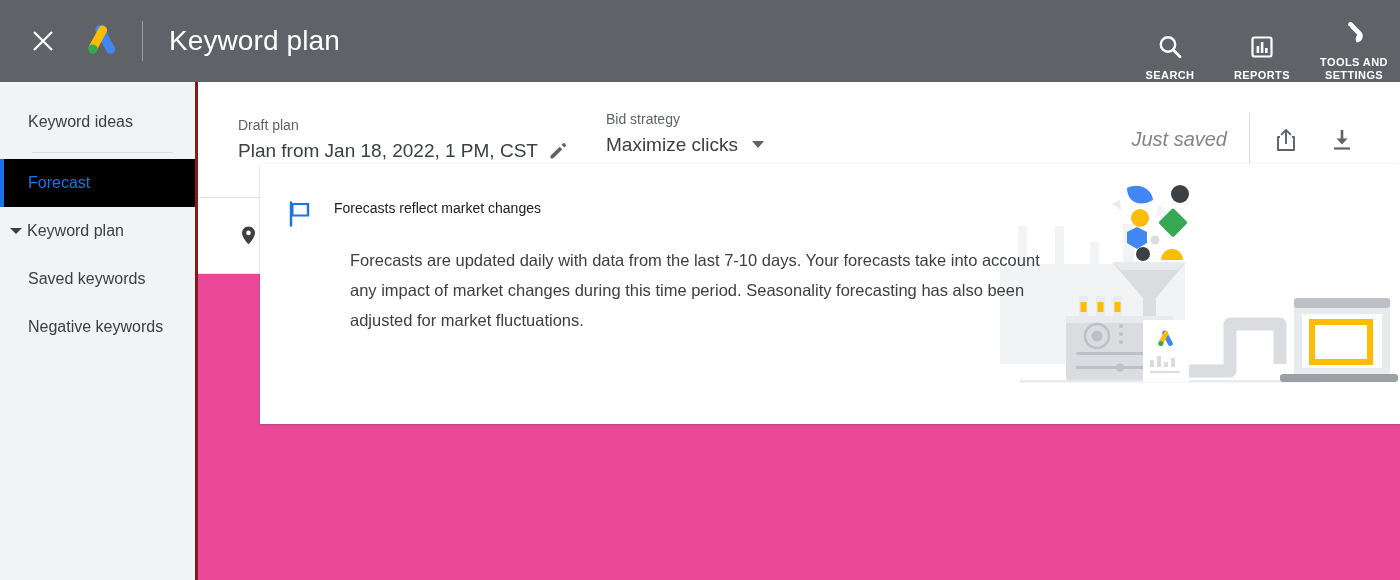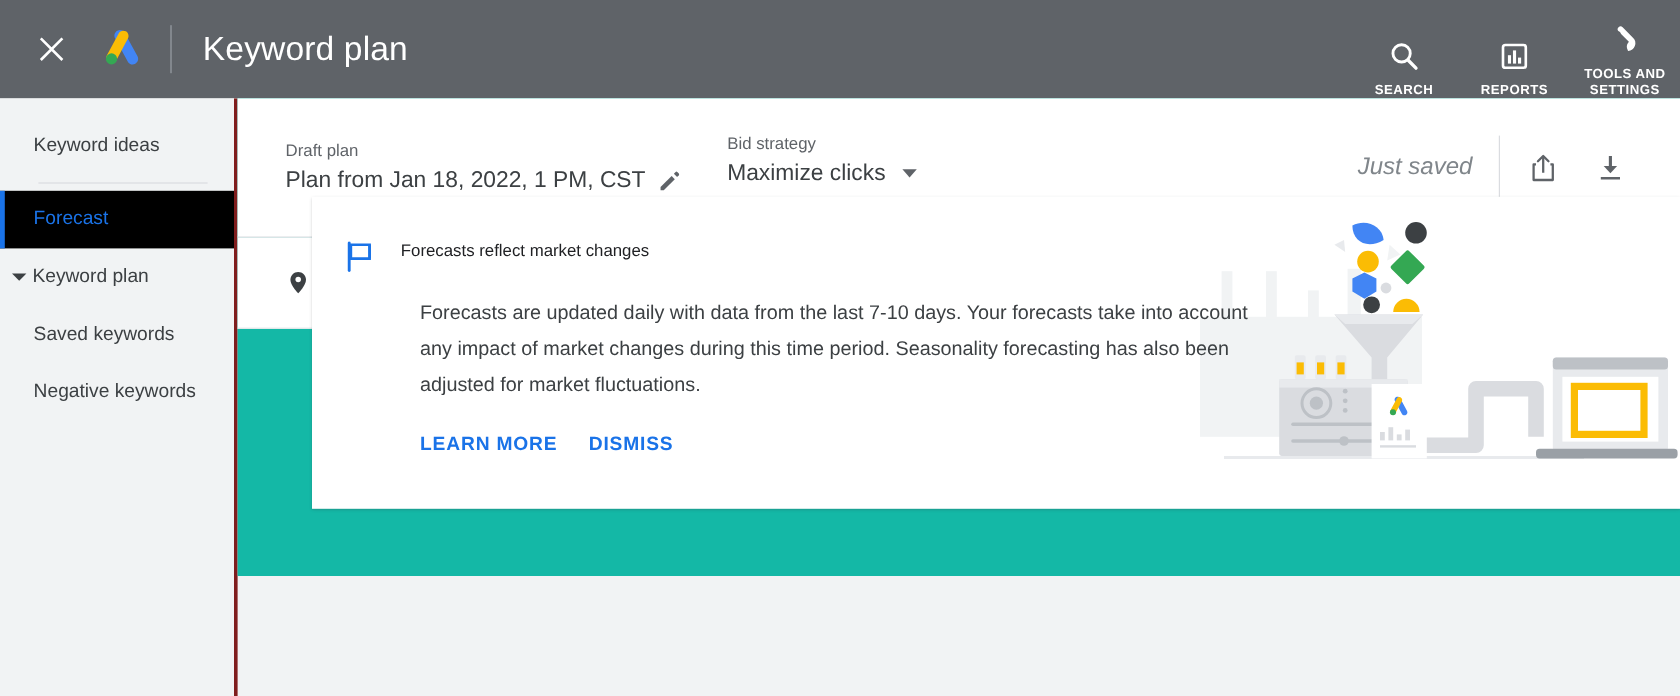--- a/index.html
+++ b/index.html
@@ -133,22 +133,22 @@
     border-top: 6px solid #3c4043;
     margin-right: 5px;
     flex: none;
   }
 
   
   .main {
     position: absolute;
     left: 198px; top: 82px;
     width: 1202px;
-    height: 398px;
-    background: #14b8a6;
+    height: 498px;
+    background: #ec4899;
   }
 
   
   .plan-header {
     position: relative;
     background: #ffffff;
     height: 116px;
     display: flex;
     align-items: center;
     padding: 0 0 0 40px;
@@ -574,22 +574,18 @@
               <path d="M3 1.5 L3 24.5" stroke="#1a73e8" stroke-width="2.4" fill="none" stroke-linecap="round"></path>
               <path d="M4.4 3 L20 3 L20 14.5 L4.4 14.5 Z" stroke="#1a73e8" stroke-width="2.2" fill="none"></path>
               <path d="M20 3 L20 14.5" stroke="#1a73e8" stroke-width="2.2" fill="none"></path>
             </svg>
           </span>
           <div class="card-title">Forecasts reflect market changes</div>
         </div>
 
         <div class="card-body">Forecasts are updated daily with data from the last 7-10 days. Your forecasts take into account any impact of market changes during this time period. Seasonality forecasting has also been adjusted for market fluctuations.</div>
 
-        <div class="card-actions">
-          <div class="text-btn">LEARN MORE</div>
-          <div class="text-btn">DISMISS</div>
-        </div>
       </div>
 
     </div>
 
   </div>
 </div>
 
 </body></html>

